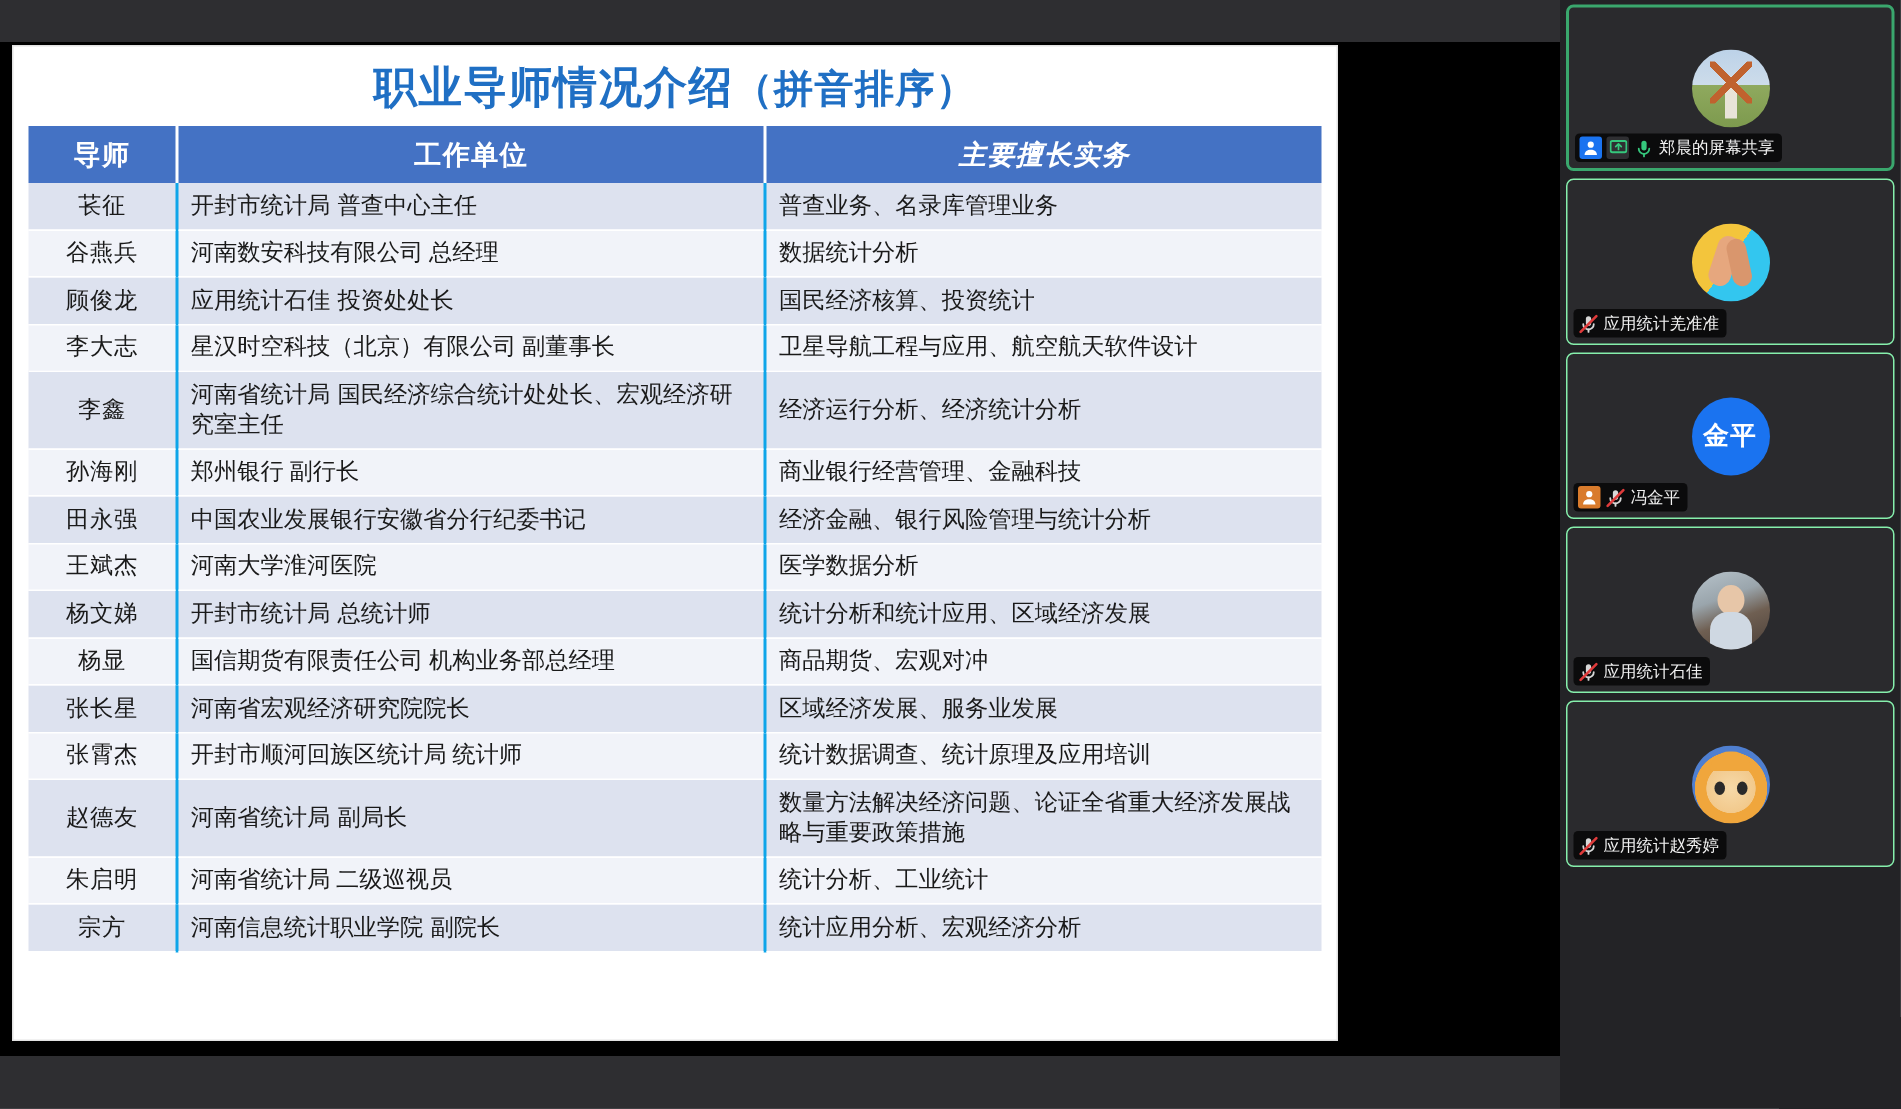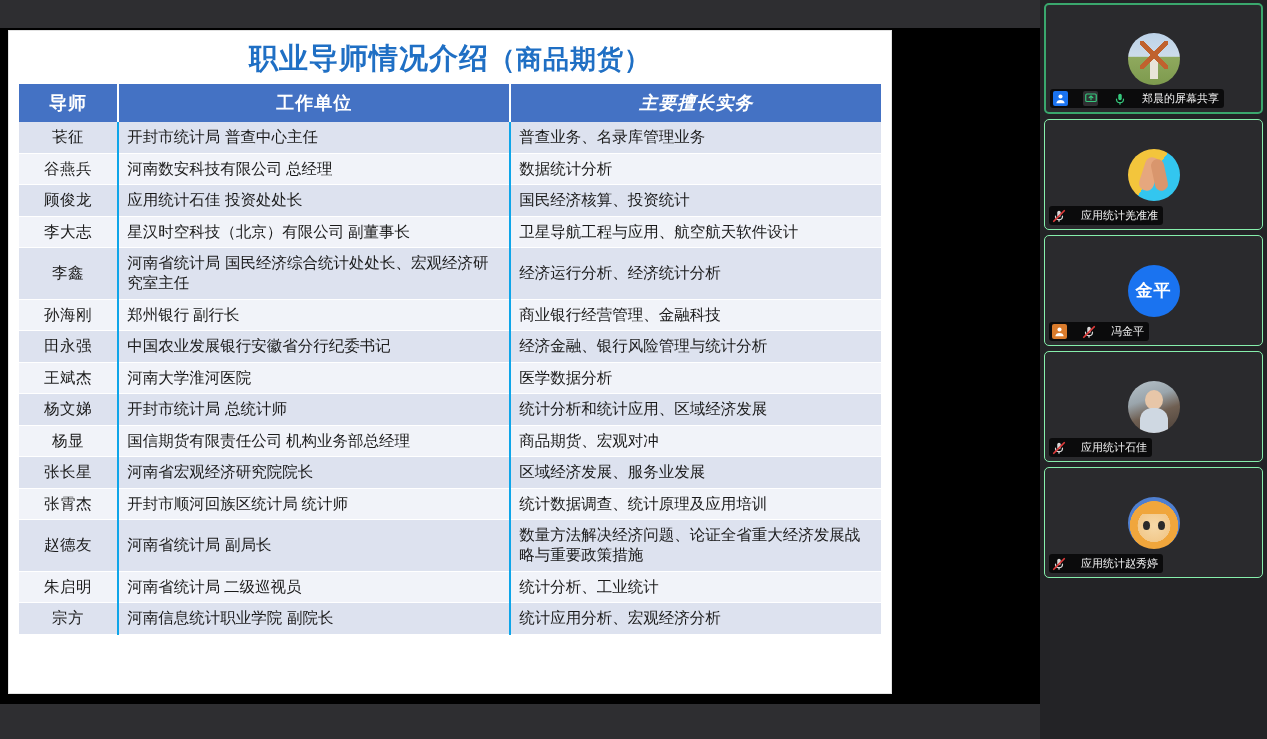--- a/index.html
+++ b/index.html
@@ -217,21 +217,21 @@
     background: #f0a63c;
   }
 
   .tile-label {
     position: absolute;
     left: 4px; bottom: 4px;
     max-width: 208px;
     height: 19px;
     display: flex;
     align-items: center;
-    gap: 15px;
+    gap: 3px;
     background: rgba(0,0,0,0.72);
     border-radius: 3px;
     padding: 0 5px 0 3px;
   }
   .tile-label .name {
     color: #f2f2f2;
     font-family: "DejaVu Sans", "Liberation Sans", sans-serif;
     font-size: 11px;
     white-space: nowrap;
     overflow: hidden;
@@ -263,21 +263,21 @@
 <body>
 
 <div id="app">
 
   <div class="share-area">
     <div class="share-top-bar"></div>
 
     <div class="slide">
 
       <div class="slide-title">
-        <span>职业导师情况介绍</span><span class="subtitle">（商品期货）</span>
+        <span>职业导师情况介绍</span><span class="subtitle">（拼音排序）</span>
       </div>
 
       <table class="mentor-table">
         <colgroup>
           <col class="c-name">
             <col class="c-org">
             <col class="c-exp">
         </colgroup>
         <thead>
           <tr>

